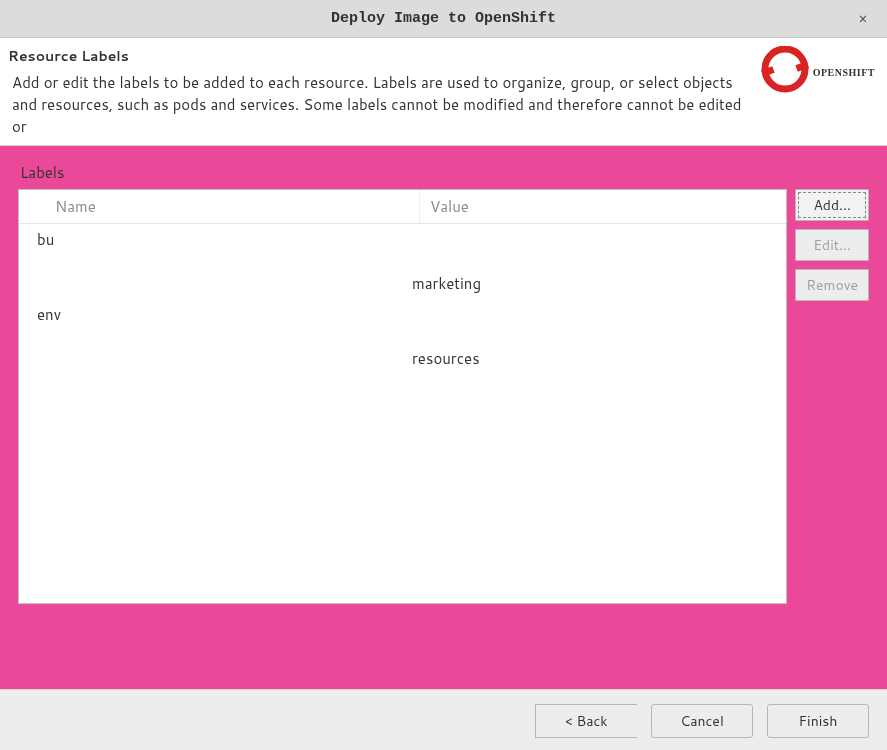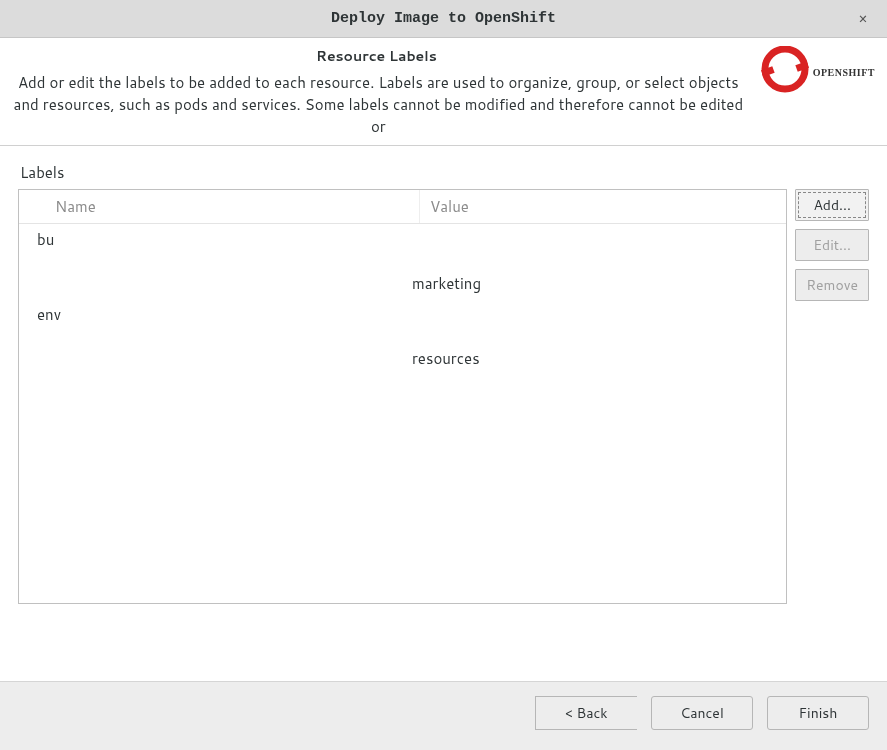--- a/index.html
+++ b/index.html
@@ -47,21 +47,20 @@
       align-items: center;
       justify-content: center;
     }
     .header {
       background: #fff;
       display: flex;
       align-items: flex-start;
       padding: 8px 12px 8px 8px;
       border-bottom: 1px solid #d0d0d0;
       min-height: 82px;
-      text-align: center;
     }
     .header-text {
       flex: 1;
       padding-right: 12px;
     }
     .header-title {
       font-weight: bold;
       font-size: 14px;
       color: #2e3436;
       margin-bottom: 6px;
@@ -75,21 +74,21 @@
     .header-logo {
       flex-shrink: 0;
       display: flex;
       flex-direction: row;
       align-items: center;
       margin-top: 0;
       font-family: Liberation Serif, serif;
     }
     .main {
       flex: 1;
-      background: #ffffff;
+      background: #ec4899;
       padding: 16px 18px 10px 18px;
       display: flex;
       flex-direction: column;
       overflow: hidden;
     }
     .labels-label {
       font-size: 15px;
       color: #2e3436;
       margin-bottom: 6px;
       margin-left: 2px;
@@ -172,21 +171,21 @@
       outline-offset: -4px;
     }
     .side-buttons button:disabled {
       color: #a0a0a0;
       cursor: default;
       background: #ededed;
     }
     .footer {
       background: #ededed;
       border-top: 1px solid #d5d5d5;
-      padding: 14px 18px 20px 18px;
+      padding: 14px 18px 12px 18px;
       display: flex;
       justify-content: flex-end;
       gap: 6px;
     }
     .footer .btn-group {
       display: flex;
     }
     .footer button {
       min-width: 102px;
       height: 34px;

